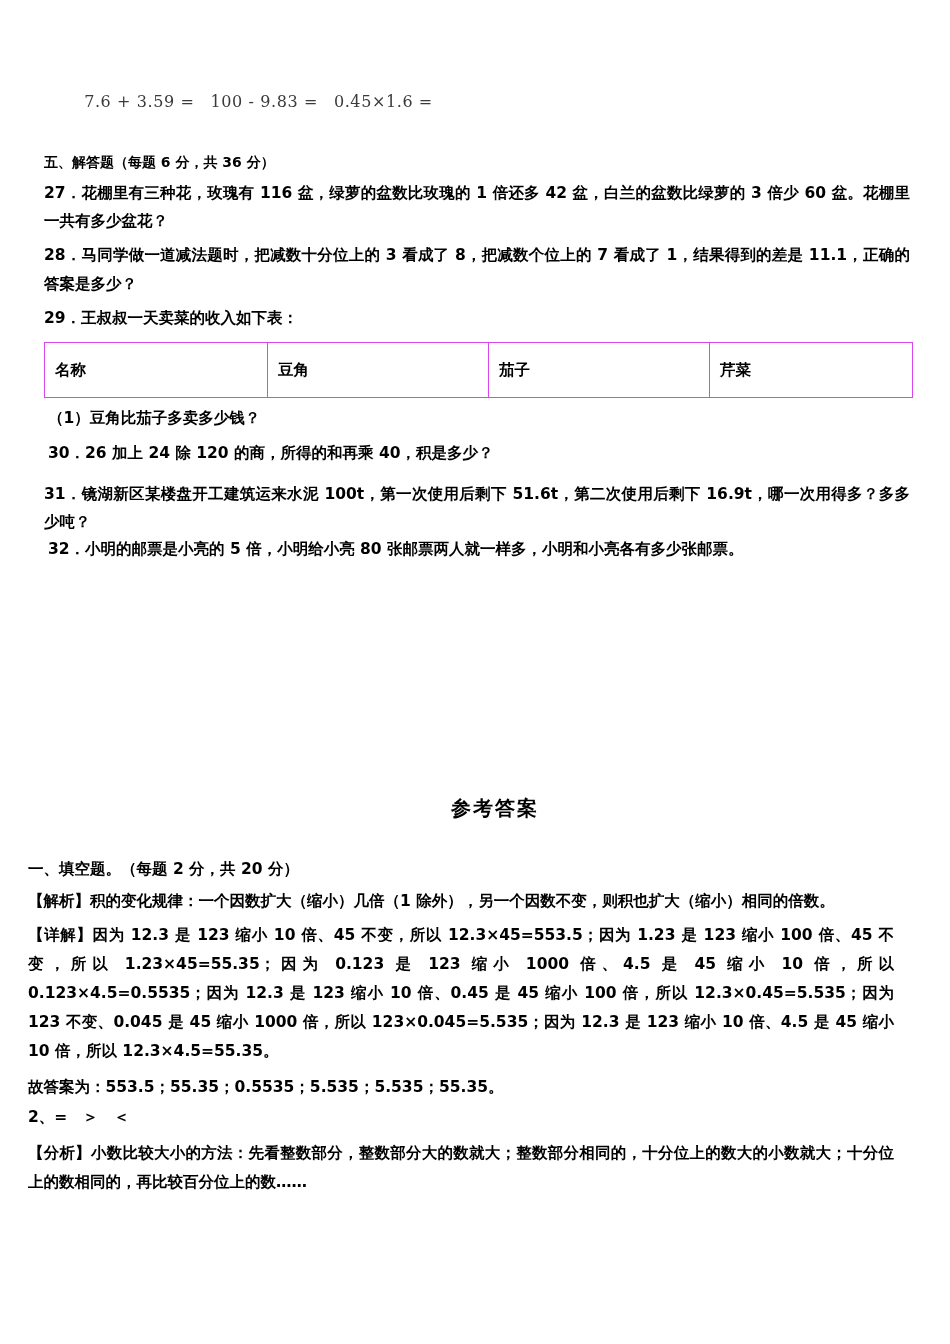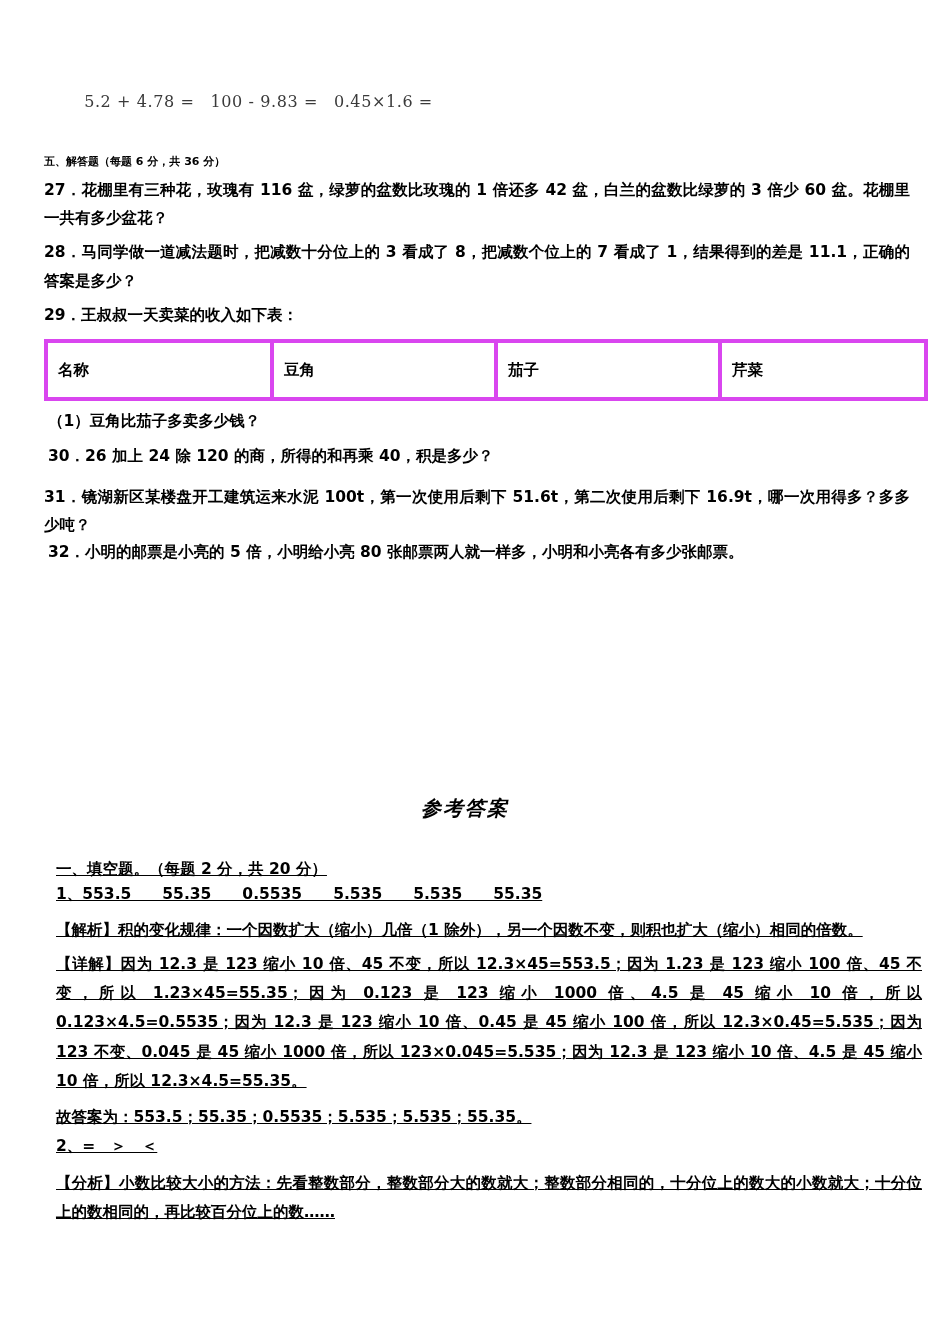--- a/index.html
+++ b/index.html
@@ -46,21 +46,21 @@
     font-size: 16px;
     font-weight: 400;
     color: #3a3a3a;
     letter-spacing: 0.6px;
     margin-bottom: 18px;
     padding-left: 6px;
   }
   .calc-row .gap { display: inline-block; width: 16px; }
 
   .section-head {
-    font-size: 11px;
+    font-size: 14px;
     font-weight: 700;
     margin-bottom: 7px;
     margin-top: 28px;
   }
 
   .q {
     font-size: 15.5px;
     font-weight: 700;
     line-height: 1.82;
     margin-bottom: 6px;
@@ -78,21 +78,21 @@
 
   
   table.income {
     border-collapse: collapse;
     width: 784px;
     margin-top: 9px;
     margin-bottom: 13px;
     table-layout: fixed;
   }
   table.income td {
-    border: 4px solid #d946ef;
+    border: 1px solid #d946ef;
     height: 44px;
     padding: 5px 10px;
     vertical-align: middle;
     font-size: 15.5px;
     font-weight: 700;
   }
   table.income td.c0 { width: 202px; }
   table.income td.c1 { width: 200px; }
   table.income td.c2 { width: 200px; }
   table.income td.c3 { width: 182px; }
@@ -100,32 +100,30 @@
   
   .answers-title {
     text-align: center;
     font-size: 20px;
     font-weight: 700;
     letter-spacing: 2px;
     margin: 0;
   }
   .ans-title-wrap {
     position: absolute;
-    left: 32px;
+    left: 62px;
     top: 795px;
     width: 866px;
-    font-style: italic;
   }
 
   .ans-body {
     position: absolute;
-    left: 56px;
+    left: 28px;
     top: 862px;
     width: 866px;
-    text-decoration: underline;
   }
   .a-line {
     font-size: 15.5px;
     font-weight: 700;
     line-height: 1.0;
     margin-bottom: 9px;
   }
   .a-para {
     font-size: 15.5px;
     font-weight: 700;
@@ -137,21 +135,21 @@
   .spacer-sm { height: 9px; }
 </style>
 </head>
 <body>
 
 <div class="page">
 
   <div class="content">
 
     <div class="line calc-row">
-      <span>5.2 + 4.78 =</span><span class="gap"></span><span>100 - 9.83 =</span><span class="gap"></span><span>0.45×1.6 =</span>
+      <span>7.6 + 3.59 =</span><span class="gap"></span><span>100 - 9.83 =</span><span class="gap"></span><span>0.45×1.6 =</span>
     </div>
 
     <div class="section-head">五、解答题（每题 6 分，共 36 分）</div>
 
     <div class="q">27．花棚里有三种花，玫瑰有 116 盆，绿萝的盆数比玫瑰的 1 倍还多 42 盆，白兰的盆数比绿萝的 3 倍少 60 盆。花棚里一共有多少盆花？</div>
 
     <div class="q">28．马同学做一道减法题时，把减数十分位上的 3 看成了 8，把减数个位上的 7 看成了 1，结果得到的差是 11.1，正确的答案是多少？</div>
 
     <div class="q tight">29．王叔叔一天卖菜的收入如下表：</div>
 
@@ -175,21 +173,20 @@
     <div class="sub-q">32．小明的邮票是小亮的 5 倍，小明给小亮 80 张邮票两人就一样多，小明和小亮各有多少张邮票。</div>
 
   </div>
 
   <div class="ans-title-wrap">
     <div class="answers-title">参考答案</div>
   </div>
 
   <div class="ans-body">
     <div class="a-line">一、填空题。（每题 2 分，共 20 分）</div>
-    <div class="a-line a-gapline">1、553.5　　55.35　　0.5535　　5.535　　5.535　　55.35</div>
     <div class="a-para">【解析】积的变化规律：一个因数扩大（缩小）几倍（1 除外），另一个因数不变，则积也扩大（缩小）相同的倍数。</div>
     <div class="a-para">【详解】因为 12.3 是 123 缩小 10 倍、45 不变，所以 12.3×45=553.5；因为 1.23 是 123 缩小 100 倍、45 不变，所以 1.23×45=55.35；因为 0.123 是 123 缩小 1000 倍、4.5 是 45 缩小 10 倍，所以 0.123×4.5=0.5535；因为 12.3 是 123 缩小 10 倍、0.45 是 45 缩小 100 倍，所以 12.3×0.45=5.535；因为 123 不变、0.045 是 45 缩小 1000 倍，所以 123×0.045=5.535；因为 12.3 是 123 缩小 10 倍、4.5 是 45 缩小 10 倍，所以 12.3×4.5=55.35。</div>
     <div class="spacer-sm"></div>
     <div class="a-line a-gapline">故答案为：553.5；55.35；0.5535；5.535；5.535；55.35。</div>
     <div class="a-line a-gapline">2、=　＞　＜</div>
     <div class="a-para">【分析】小数比较大小的方法：先看整数部分，整数部分大的数就大；整数部分相同的，十分位上的数大的小数就大；十分位上的数相同的，再比较百分位上的数……</div>
   </div>
 
 </div>
 

